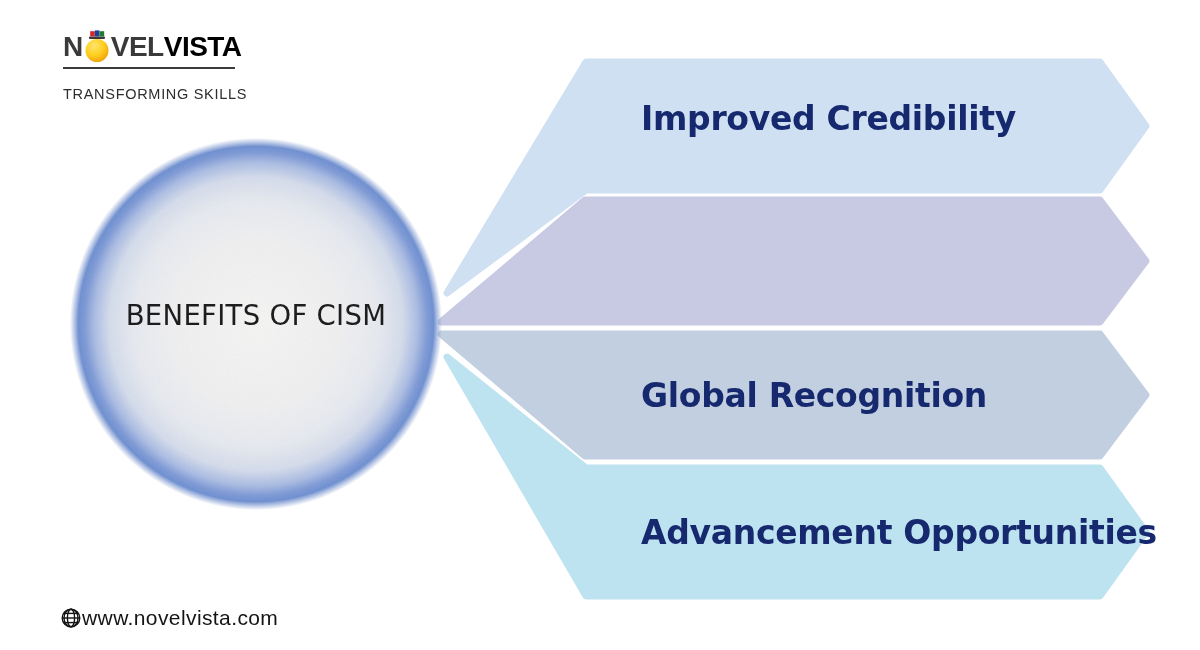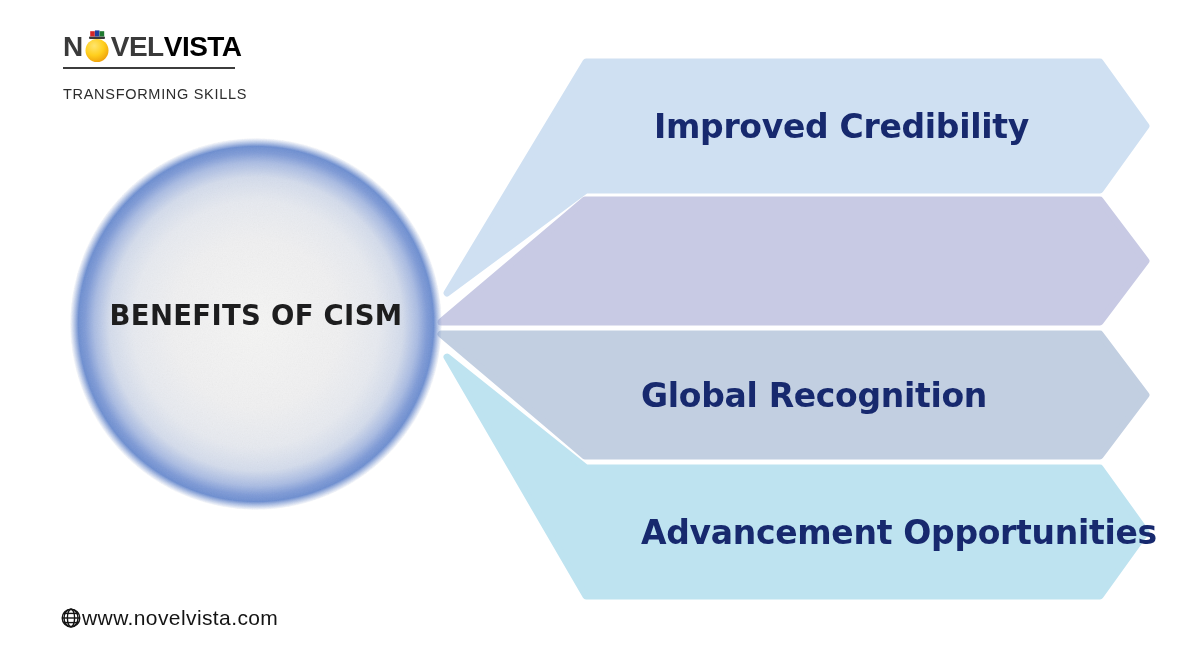--- a/index.html
+++ b/index.html
@@ -20,31 +20,31 @@
   .bulb{width:26px;height:33px;margin:0 1px -1px 1px;}
   .logo-rule{width:172px;height:2px;background:#3c3c3c;margin-top:5px;}
   .tagline{
     font-family:"Liberation Sans",sans-serif;font-weight:400;
     font-size:14.5px;letter-spacing:.7px;color:#2d2d2d;margin-top:17px;
   }
 
   
   .center-title{
     position:absolute;left:76px;top:297px;width:360px;z-index:3;
-    text-align:center;font-weight:700;font-size:27.5px;line-height:37px;
+    text-align:center;font-weight:400;font-size:27.5px;line-height:37px;
     letter-spacing:.3px;color:#1d1d1e;
   }
 
   
   .label{
     position:absolute;left:641px;z-index:3;display:flex;align-items:center;
     font-weight:700;font-size:33px;letter-spacing:-.3px;color:#17296e;
     white-space:nowrap;
   }
-  .label1{top:62px;height:128px;margin-left:13px;}
+  .label1{top:54px;height:128px;}
   .label2{top:200px;height:122px;}
   .label3{top:334px;height:122px;}
   .label4{top:468px;height:128px;}
 
   
   .site{
     position:absolute;left:60px;top:606px;z-index:3;
     display:flex;align-items:center;
     font-family:"Liberation Sans",sans-serif;font-weight:400;
     font-size:21px;letter-spacing:.4px;color:#141414;

